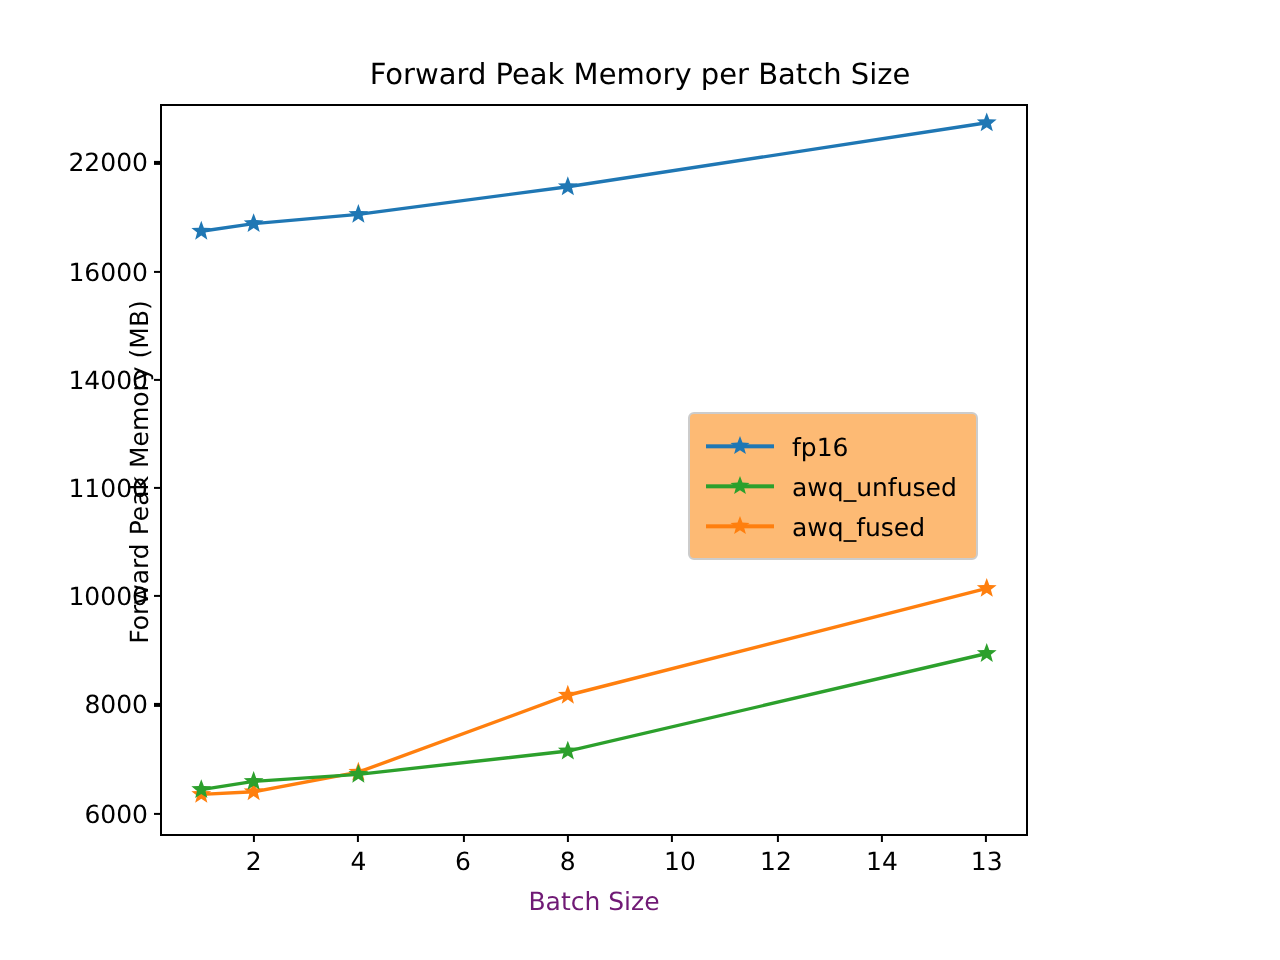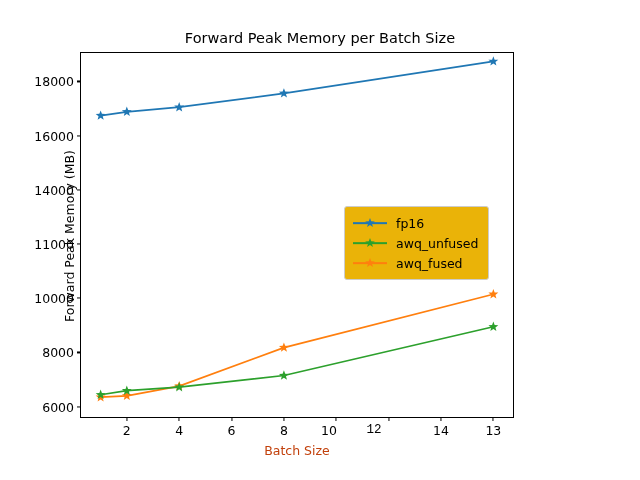--- a/index.html
+++ b/index.html
@@ -62,28 +62,28 @@
     white-space:nowrap;
   }
   .xtick-mark{
     position:absolute;top:100%;
     width:1.1px;height:4px;background:#000;
     transform:translateX(-50%);
   }
   #x-axis-label{
     position:absolute;left:0;width:100%;
     top:100%;margin-top:26px;
-    text-align:center;font-size:12.5px;color:#c2410c;
+    text-align:center;font-size:12.5px;color:#701a75;
   }
 
   
   #legend{
     position:absolute;
     left:344px;top:206px;
-    background:#eab308;
+    background:#fdba74;
     border:0.9px solid #cccccc;
     border-radius:3px;
     padding:6px 10px 6px 8px;
     box-sizing:border-box;
   }
   .legend-row{
     display:flex;align-items:center;
     height:20px;
   }
   .legend-swatch{
@@ -118,35 +118,35 @@
         <div class="ytick" style="top: 299.494px;">8000</div>
         <div class="ytick-mark" style="top: 299.494px;"></div>
         <div class="ytick" style="top: 245.287px;">10000</div>
         <div class="ytick-mark" style="top: 245.287px;"></div>
         <div class="ytick" style="top: 191.08px;">11000</div>
         <div class="ytick-mark" style="top: 191.08px;"></div>
         <div class="ytick" style="top: 136.873px; text-align: right;">14000</div>
         <div class="ytick-mark" style="top: 136.873px;"></div>
         <div class="ytick" style="top: 82.6657px;">16000</div>
         <div class="ytick-mark" style="top: 82.6657px;"></div>
-        <div class="ytick" style="top: 28.4587px;">18000</div>
+        <div class="ytick" style="top: 28.4587px;">22000</div>
         <div class="ytick-mark" style="top: 28.4587px;"></div>
       </div>
     <div id="xtick-container">
         <div class="xtick" style="left: 45.8182px;">2</div>
         <div class="xtick-mark" style="left: 45.8182px;"></div>
         <div class="xtick" style="left: 98.1818px;">4</div>
         <div class="xtick-mark" style="left: 98.1818px;"></div>
         <div class="xtick" style="left: 150.545px;">6</div>
         <div class="xtick-mark" style="left: 150.545px;"></div>
         <div class="xtick" style="left: 202.909px;">8</div>
         <div class="xtick-mark" style="left: 202.909px;"></div>
-        <div class="xtick" style="left: 248px;">10</div>
+        <div class="xtick" style="left: 259px;">10</div>
         <div class="xtick-mark" style="left: 255.273px;"></div>
-        <div class="xtick" style="left: 293px; font-family: Liberation Mono, monospace;">12</div>
+        <div class="xtick" style="left: 307px;">12</div>
         <div class="xtick-mark" style="left: 307.636px;"></div>
         <div class="xtick" style="left: 360px;">14</div>
         <div class="xtick-mark" style="left: 360px;"></div>
         <div class="xtick" style="left: 412.364px;">13</div>
         <div class="xtick-mark" style="left: 412.364px;"></div>
       </div>
     <div id="x-axis-label">Batch Size</div>
     <div id="plot-clip">
       <svg id="series-svg" width="432" height="364" viewBox="0 0 432 364">
           <g>

